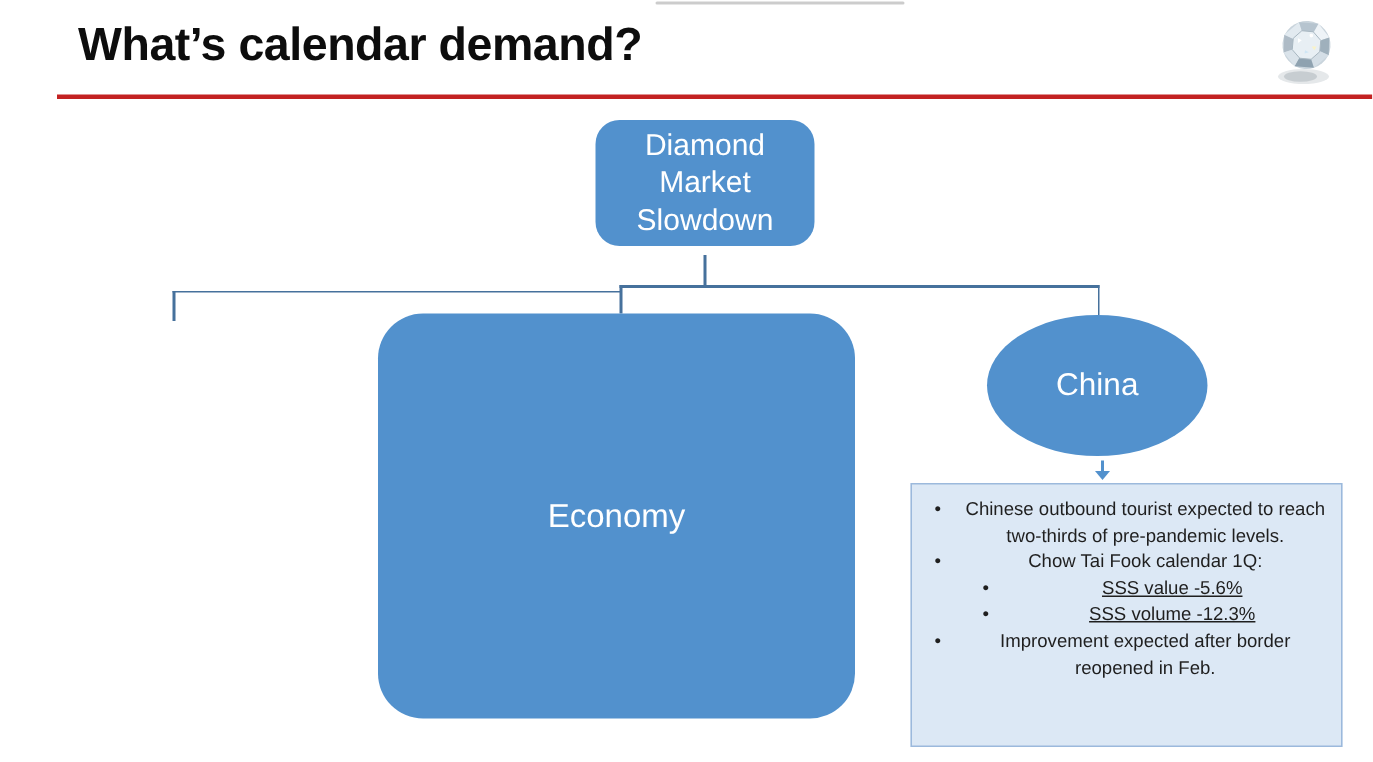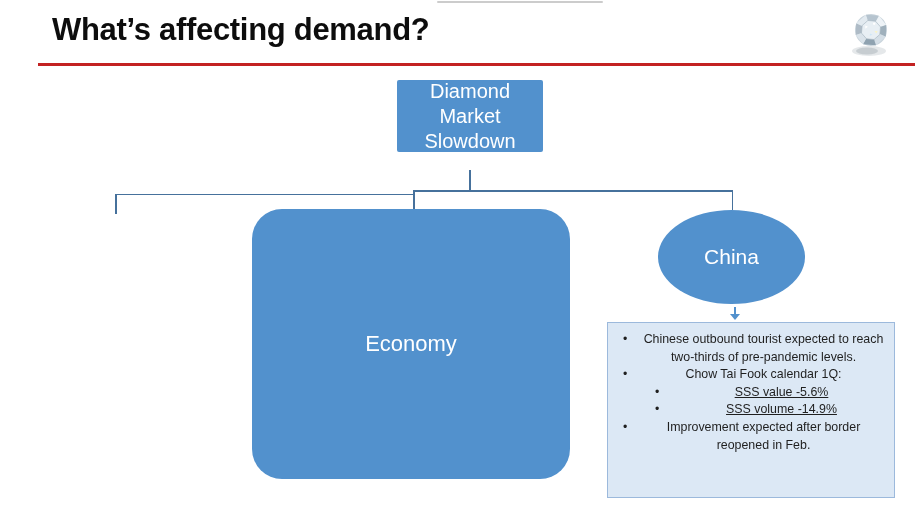--- a/index.html
+++ b/index.html
@@ -37,22 +37,22 @@
 
   
   .node{
     position:absolute;
     background:var(--shape-blue);
     color:#ffffff;
     display:flex;align-items:center;justify-content:center;
     text-align:center;
   }
   .node-root{
-    left:397px;top:80px;width:146px;height:72px;
-    border-radius:2px;font-size:20px;line-height:25px;
+    left:397px;top:80px;width:146px;height:84px;
+    border-radius:16px;font-size:20px;line-height:25px;
     padding:0 14px;
   }
   .node-labgrown{
     left:43px;top:213px;width:145px;height:94px;
     border-radius:14px;font-size:20px;
   }
   .node-economy{
     left:252px;top:209px;width:318px;height:270px;
     border-radius:30px;font-size:22px;
   }
@@ -105,21 +105,21 @@
     content:"\2022";position:absolute;left:14px;top:0;
   }
 </style>
 </head>
 <body>
 
 <div class="slide">
 
   <div class="top-artifact"></div>
 
-  <h1 class="slide-title">What’s affecting demand?</h1>
+  <h1 class="slide-title">What’s calendar demand?</h1>
   <div class="title-rule"></div>
 
   <svg class="gem" width="56" height="52" viewBox="0 0 56 52" aria-hidden="true">
     <ellipse cx="26" cy="45" rx="17" ry="5" fill="#aab3bb" opacity="0.30"></ellipse>
     <ellipse cx="24" cy="45" rx="11" ry="3.5" fill="#8f9aa3" opacity="0.35"></ellipse>
     <g transform="rotate(-18 28 24)">
       <circle cx="28" cy="24" r="16" fill="#c9d4dc"></circle>
       <polygon points="28,24 12,24 16,13" fill="#aebbc6"></polygon>
       <polygon points="28,24 16,13 28,8" fill="#e2eaf0"></polygon>
       <polygon points="28,24 28,8 40,13" fill="#b6c4cf"></polygon>
@@ -157,19 +157,19 @@
   </div>
 
   <div class="arrow-stem"></div>
   <div class="arrow-head"></div>
 
   <div class="notes">
     <ul>
         <li>Chinese outbound tourist expected to reach two-thirds of pre-pandemic levels.</li>
         <li>Chow Tai Fook calendar 1Q:<ul>
             <li>SSS value -5.6%</li>
-            <li>SSS volume -14.9%</li>
+            <li>SSS volume -12.3%</li>
           </ul></li>
         <li>Improvement expected after border reopened in Feb.</li>
       </ul>
   </div>
 
 </div>
 
 </body></html>

